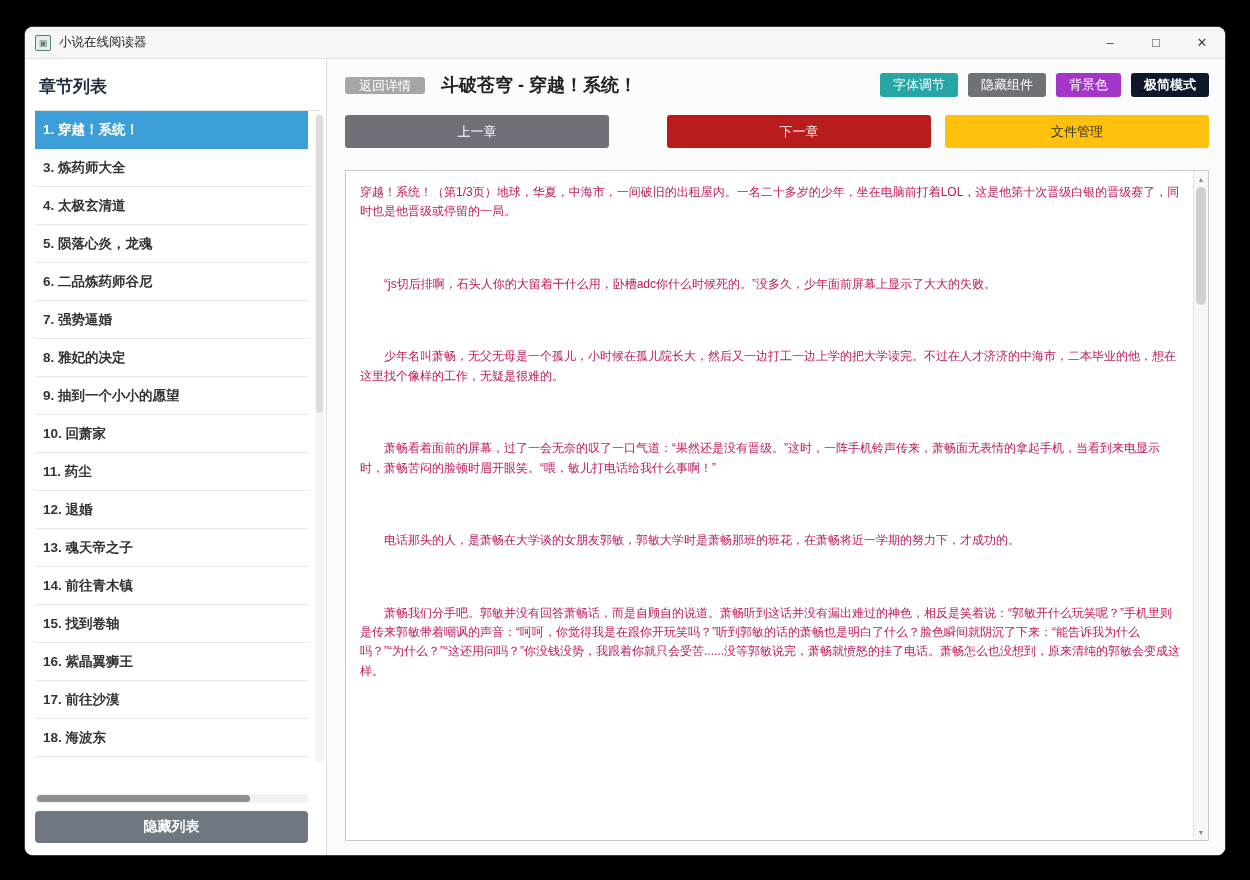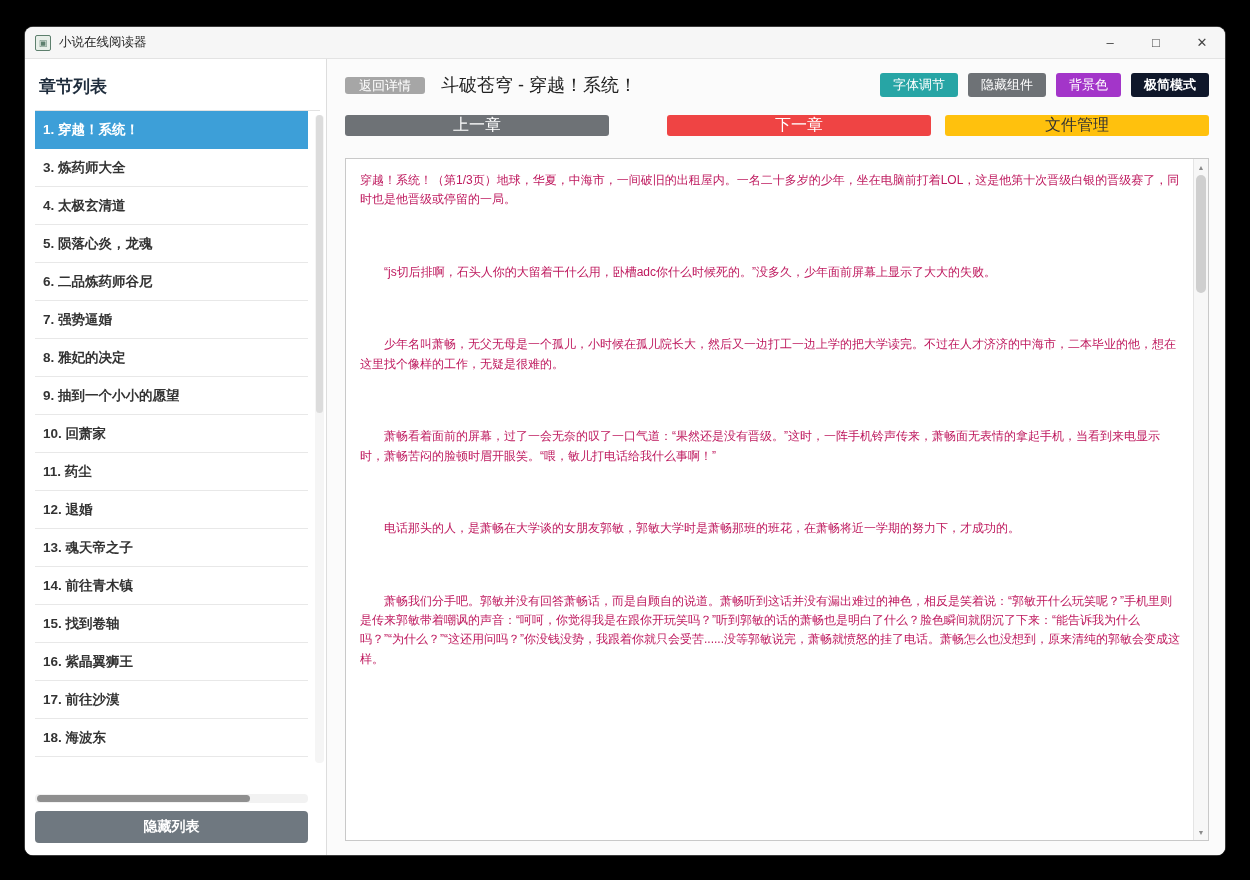--- a/index.html
+++ b/index.html
@@ -32,26 +32,26 @@
   .v-scroll .thumb { position:absolute; top:0; left:1px; width:7px; height:46%; background:#dcdcdc; border-radius:4px; }
   .h-scroll { height:9px; background:#f2f2f2; border-radius:4px; margin:4px 12px 8px 0; position:relative; }
   .h-scroll .thumb { position:absolute; left:2px; top:1px; height:7px; width:78%; background:#8f8f8f; border-radius:4px; }
   .hide-list-btn { height:32px; margin:0 12px 2px 0; border:none; border-radius:4px; color:#fff;
                    font-size:14px; cursor:pointer;font-weight:bold; }
 
   
   .main { flex:1; padding:14px 16px 14px 18px; display:flex; flex-direction:column; background:#fbfbfb; }
   .header-row { display:flex; align-items:center; }
   .back-btn { height:17px; padding:0 14px; border:none; border-radius:3px; color:#fff; font-size:13px; cursor:pointer; }
-  .page-title { font-size:18px; color:#222; margin-left:16px; font-weight:normal; }
+  .page-title { font-size:18px; color:#222; margin-left:16px; font-weight:bold; }
   .tool-btns { margin-left:auto; display:flex; gap:10px; }
   .tool-btns button { height:24px; padding:0 13px; border:none; border-radius:3px; color:#fff; font-size:13px; cursor:pointer; }
 
   .nav-row { display:flex; gap:14px; margin-top:18px; }
-  .nav-row button { flex:1; height:21px; border:none; border-radius:3px; font-size:16px; color:#fff; cursor:pointer; }
+  .nav-row button { flex:1; height:33px; border:none; border-radius:3px; font-size:13px; color:#fff; cursor:pointer; }
   .nav-file { color:#333 !important; }
 
   .reader { flex:1; margin-top:22px; background:#fff; border:1px solid #c9c9c9; position:relative; overflow:hidden; }
   .reader-text { position:absolute; left:0; top:0; right:15px; bottom:0; padding:12px 10px 12px 14px;
                  font-size:12px; line-height:1.62; color:#be185d; overflow:hidden; }
   .reader-text p { margin:0 0 53px 0; text-indent:2em; }
   .reader-text p:first-child { text-indent:0; }
   .reader-scrollbar { position:absolute; top:0; right:0; bottom:0; width:15px; background:#f7f7f7; border-left:1px solid #e4e4e4; }
   .reader-scrollbar .arrow { position:absolute; left:0; width:14px; height:14px; font-size:7px; color:#8a8a8a;
                              display:flex; align-items:center; justify-content:center; }
@@ -114,21 +114,21 @@
           <div class="tool-btns">
             <button style="background:#27A5A5;">字体调节</button>
             <button style="background:#6E7276;">隐藏组件</button>
             <button style="background:#A335C9;">背景色</button>
             <button style="background:#0f172a;font-weight:bold;">极简模式</button>
           </div>
         </div>
 
         <div class="nav-row">
           <button style="background:#6E7276;">上一章</button>
-          <button style="background:#ef4444;margin-left:44px;">下一章</button>
+          <button style="background:#b91c1c;margin-left:44px;">下一章</button>
           <button class="nav-file" style="background:#FFC10D;">文件管理</button>
         </div>
 
         <div class="reader">
           <div class="reader-text">
             <p>穿越！系统！（第1/3页）地球，华夏，中海市，一间破旧的出租屋内。一名二十多岁的少年，坐在电脑前打着LOL，这是他第十次晋级白银的晋级赛了，同时也是他晋级或停留的一局。</p>
             <p>“js切后排啊，石头人你的大留着干什么用，卧槽adc你什么时候死的。”没多久，少年面前屏幕上显示了大大的失败。</p>
             <p>少年名叫萧畅，无父无母是一个孤儿，小时候在孤儿院长大，然后又一边打工一边上学的把大学读完。不过在人才济济的中海市，二本毕业的他，想在这里找个像样的工作，无疑是很难的。</p>
             <p>萧畅看着面前的屏幕，过了一会无奈的叹了一口气道：“果然还是没有晋级。”这时，一阵手机铃声传来，萧畅面无表情的拿起手机，当看到来电显示时，萧畅苦闷的脸顿时眉开眼笑。“喂，敏儿打电话给我什么事啊！”</p>
             <p>电话那头的人，是萧畅在大学谈的女朋友郭敏，郭敏大学时是萧畅那班的班花，在萧畅将近一学期的努力下，才成功的。</p>

